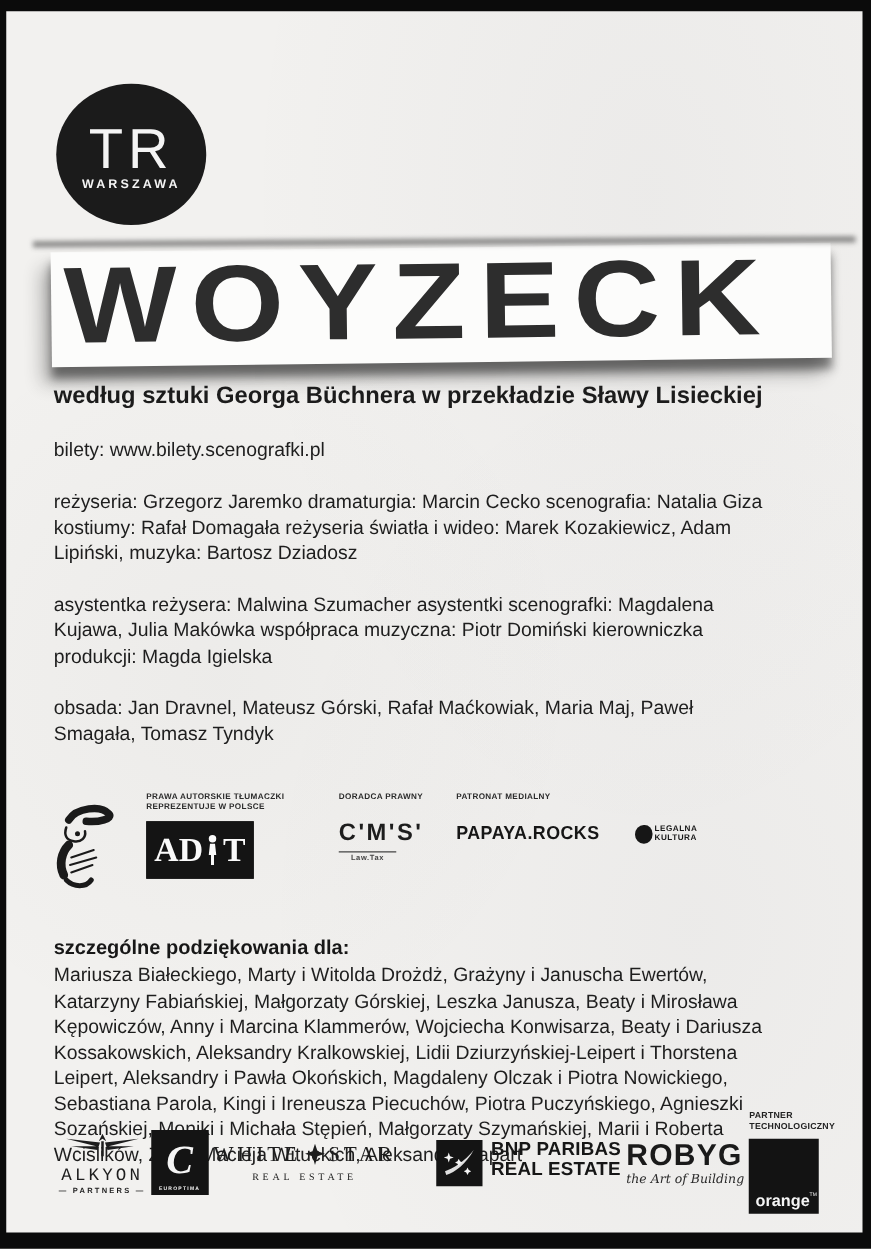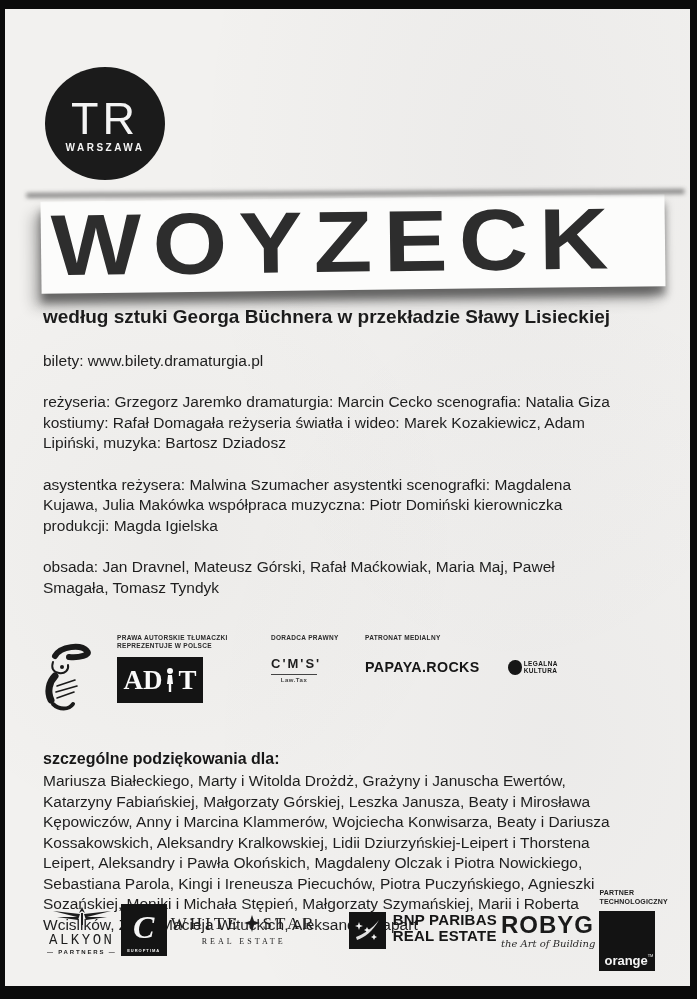--- a/index.html
+++ b/index.html
@@ -64,21 +64,21 @@
   .pm-label { font-size: 6.5px; font-weight: 700; letter-spacing: 0.3px; line-height: 8px; color: #2a2a2a; }
   .doodle { position: absolute; left: -2px; top: 8px; }
   .adit { position: absolute; left: 74px; top: 0; }
   .adit-box {
     margin-top: 7px; width: 86px; height: 46px; background: #141414;
     display: flex; align-items: center; justify-content: center; gap: 3px;
     border: 2px solid #141414;
   }
   .adit-box span { color: #fafafa; font-family: "Liberation Serif", serif; font-weight: 700; font-size: 27px; }
   .cms { position: absolute; left: 228px; top: 0; }
-  .cms-name { margin-top: 14px; font-size: 13px; font-weight: 600; letter-spacing: 2px; color: #1d1d1d; }
+  .cms-name { margin-top: 14px; font-size: 19px; font-weight: 600; letter-spacing: 2px; color: #1d1d1d; }
   .cms-sub { margin-top: 3px; width: 46px; border-top: 1px solid #444; padding-top: 2px; font-size: 6px; font-weight: 700; color: #444; text-align: center; letter-spacing: 0.5px; }
   .media { position: absolute; left: 322px; top: 0; }
   .media-row { display: flex; align-items: flex-end; gap: 22px; margin-top: 16px; }
   .papaya { font-size: 15px; font-weight: 800; letter-spacing: 0.4px; color: #161616; transform: scaleX(0.95); transform-origin: left; white-space: nowrap; }
   .legalna { display: flex; align-items: center; gap: 2px; }
   .legalna-txt div { font-size: 6.5px; font-weight: 800; line-height: 6.5px; letter-spacing: 0.4px; color: #161616; }
   .legalna-dot { width: 14px; height: 15px; background: #161616; border-radius: 50% 45% 48% 50%; }
 
   
   .thanks { margin-top: 30px; }
@@ -130,21 +130,21 @@
       <div class="tr-city">WARSZAWA</div>
     </div>
 
     <div class="title-strip">
       <h1>WOYZECK</h1>
     </div>
 
     <div class="subtitle">według sztuki Georga Büchnera w przekładzie Sławy Lisieckiej</div>
 
     <div class="info">
-      <div>bilety: www.bilety.dramaturgia.pl</div>
+      <div>bilety: www.bilety.scenografki.pl</div>
     </div>
 
     <p class="credits">reżyseria: Grzegorz Jaremko dramaturgia: Marcin Cecko scenografia: Natalia Giza kostiumy: Rafał Domagała reżyseria światła i wideo: Marek Kozakiewicz, Adam Lipiński, muzyka: Bartosz Dziadosz</p>
     <p class="credits">asystentka reżysera: Malwina Szumacher asystentki scenografki: Magdalena Kujawa, Julia Makówka współpraca muzyczna: Piotr Domiński kierowniczka produkcji: Magda Igielska</p>
     <p class="credits">obsada: Jan Dravnel, Mateusz Górski, Rafał Maćkowiak, Maria Maj, Paweł Smagała, Tomasz Tyndyk</p>
 
     <div class="partners-mid">
 
       <div class="doodle">
         <svg width="54" height="72" viewBox="0 0 54 72">

